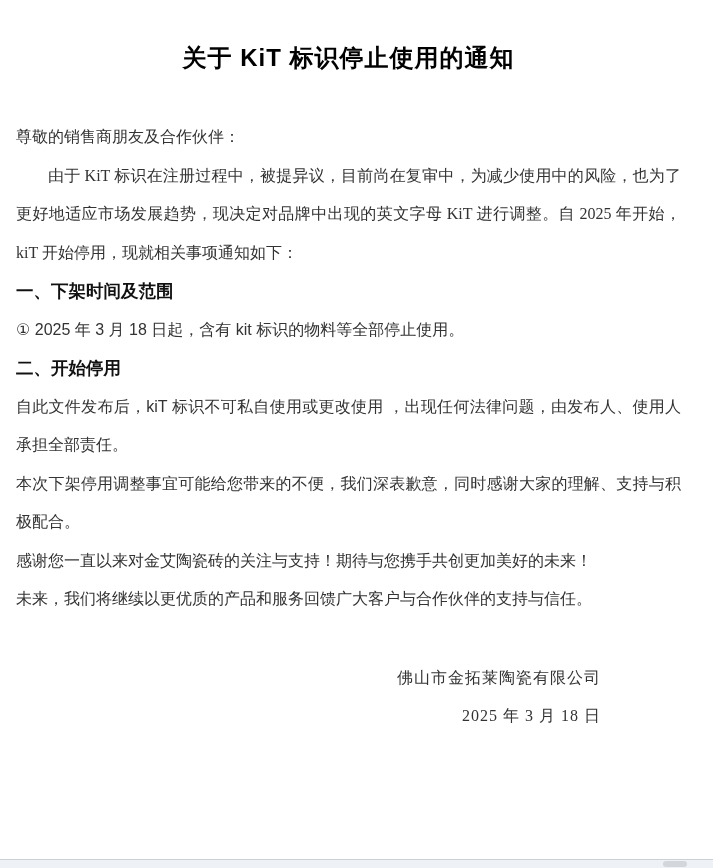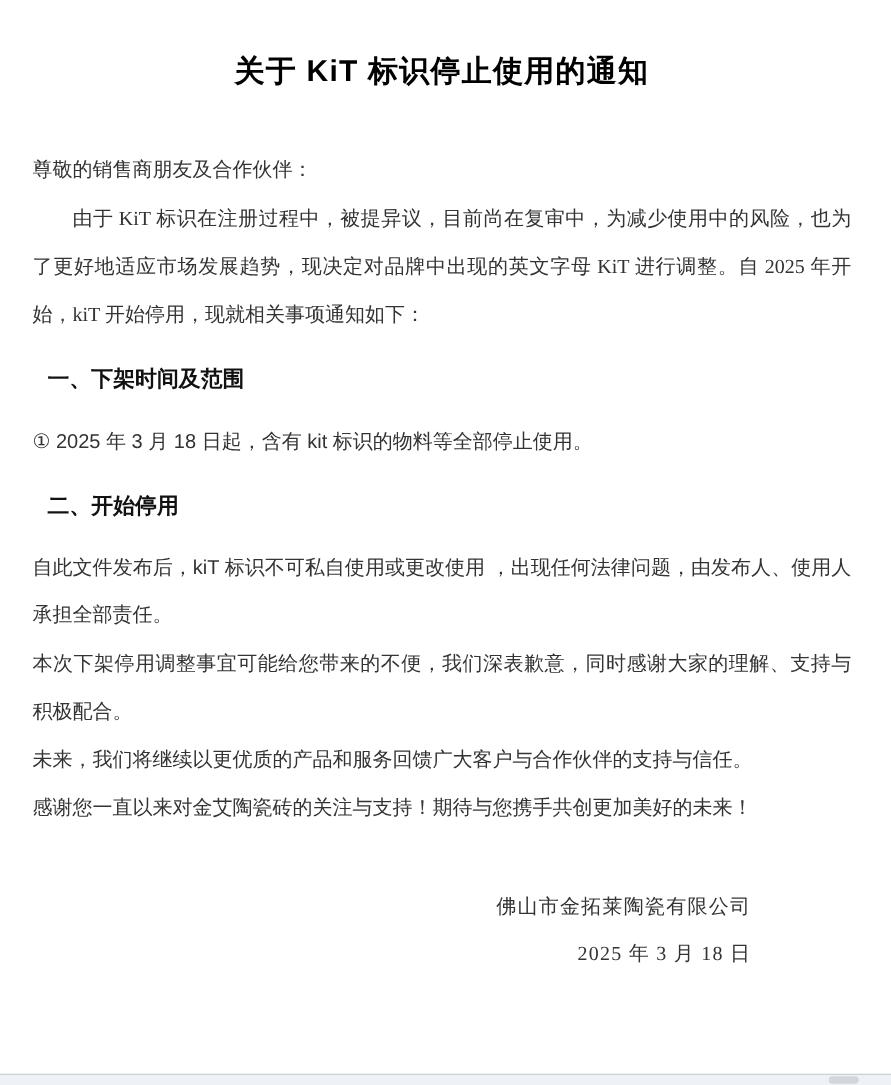--- a/index.html
+++ b/index.html
@@ -9,21 +9,21 @@
   }
   body {
     width: 713px;
     height: 868px;
     position: relative;
     overflow: hidden;
     font-family: "Liberation Sans", "DejaVu Sans", sans-serif;
     color: #333333;
   }
   .page {
-    padding: 40px 32px 0 26px;
+    padding: 40px 32px 0 16px;
   }
   .doc-title {
     font-size: 24px;
     line-height: 36px;
     font-weight: bold;
     color: #000000;
     text-align: center;
     letter-spacing: 1px;
     margin: 0 0 42px 0;
   }
@@ -31,21 +31,21 @@
     font-size: 16px;
     line-height: 38.5px;
     margin: 0;
     text-align: justify;
   }
   .heading {
     font-size: 17.5px;
     line-height: 38.5px;
     font-weight: bold;
     color: #111111;
-    margin: 12px;
+    margin: 0;
     font-family: "Liberation Sans", "DejaVu Sans", sans-serif;
   }
   .serif {
     font-family: "Liberation Serif", "DejaVu Serif", serif;
   }
   .indent {
     text-indent: 2em;
   }
   .signature {
     margin: 40px 80px 0 auto;
@@ -90,23 +90,23 @@
 
   <p class="line">① 2025 年 3 月 18 日起，含有 kit 标识的物料等全部停止使用。</p>
 
 
   <h2 class="heading">二、开始停用</h2>
 
   <p class="line">自此文件发布后，kiT 标识不可私自使用或更改使用 ，出现任何法律问题，由发布人、使用人承担全部责任。</p>
 
   <p class="line">本次下架停用调整事宜可能给您带来的不便，我们深表歉意，同时感谢大家的理解、支持与积极配合。</p>
 
+  <p class="line">感谢您一直以来对金艾陶瓷砖的关注与支持！期待与您携手共创更加美好的未来！</p>
+
   <p class="line">未来，我们将继续以更优质的产品和服务回馈广大客户与合作伙伴的支持与信任。</p>
-
-  <p class="line">感谢您一直以来对金艾陶瓷砖的关注与支持！期待与您携手共创更加美好的未来！</p>
 
   <div class="signature serif">
     <p class="line serif">佛山市金拓莱陶瓷有限公司</p>
     <p class="line serif">2025 年 3 月 18 日</p>
   </div>
 
 </div>
 
 <div class="h-scrollbar">
   <div class="thumb"></div>

